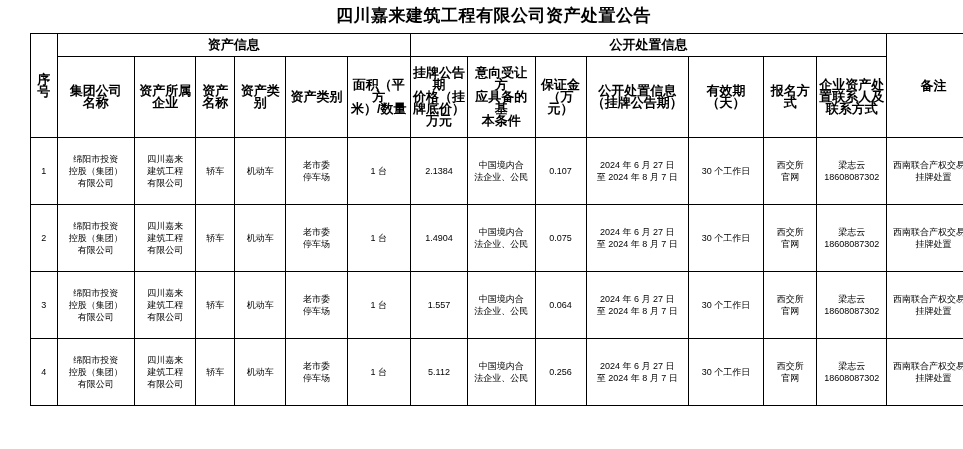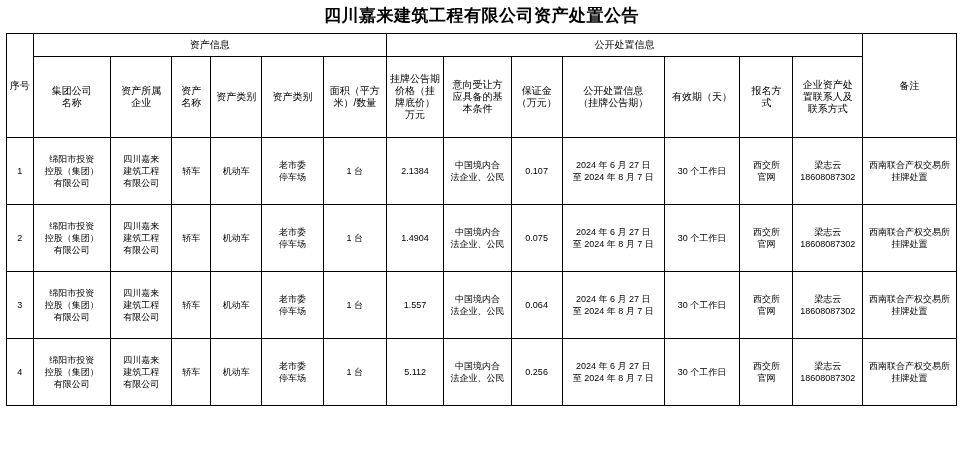--- a/index.html
+++ b/index.html
@@ -12,20 +12,21 @@
     background: #ffffff;
     font-family: "Liberation Sans", "DejaVu Sans", sans-serif;
     color: #000000;
     overflow: hidden;
   }
   .page {
     position: relative;
     width: 963px;
     height: 449px;
     box-sizing: border-box;
+    padding-left: 24px;
   }
   .title {
     text-align: center;
     font-size: 17px;
     font-weight: bold;
     letter-spacing: 0.5px;
     padding: 6px 0 7px 0;
     line-height: 20px;
   }
   table.asset-table {
@@ -39,22 +40,23 @@
     border: 1px solid #000000;
     text-align: center;
     vertical-align: middle;
     font-size: 9px;
     line-height: 12px;
     padding: 2px 1px;
     word-break: break-all;
     font-weight: normal;
   }
   table.asset-table th {
-    font-size: 10px;
+    font-size: 13px;
     line-height: 12px;
+    font-weight: bold;
   }
   .grp-head {
     font-size: 10px;
   }
   .hrow1 th {
     height: 18px;
   }
   .hrow2 th {
     height: 76px;
   }

